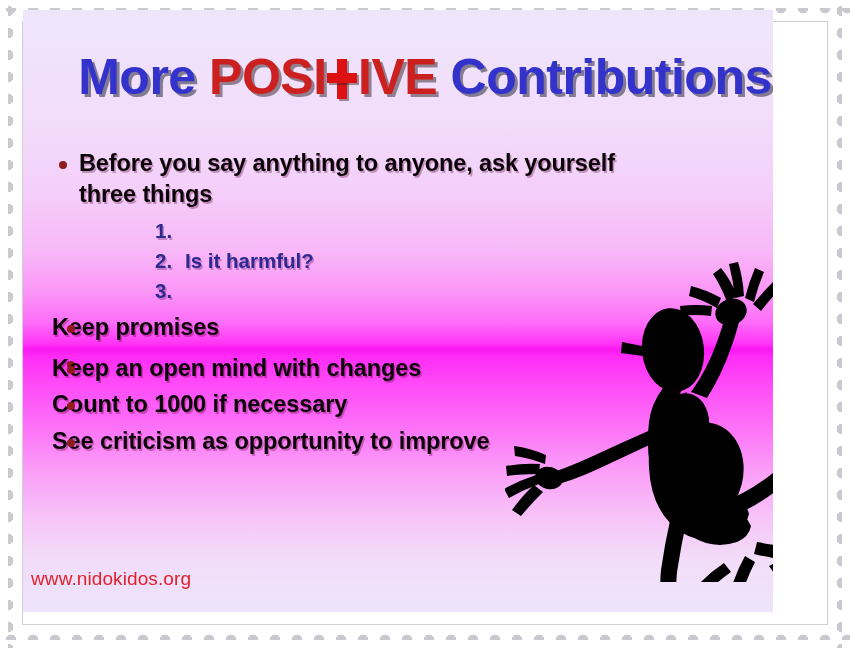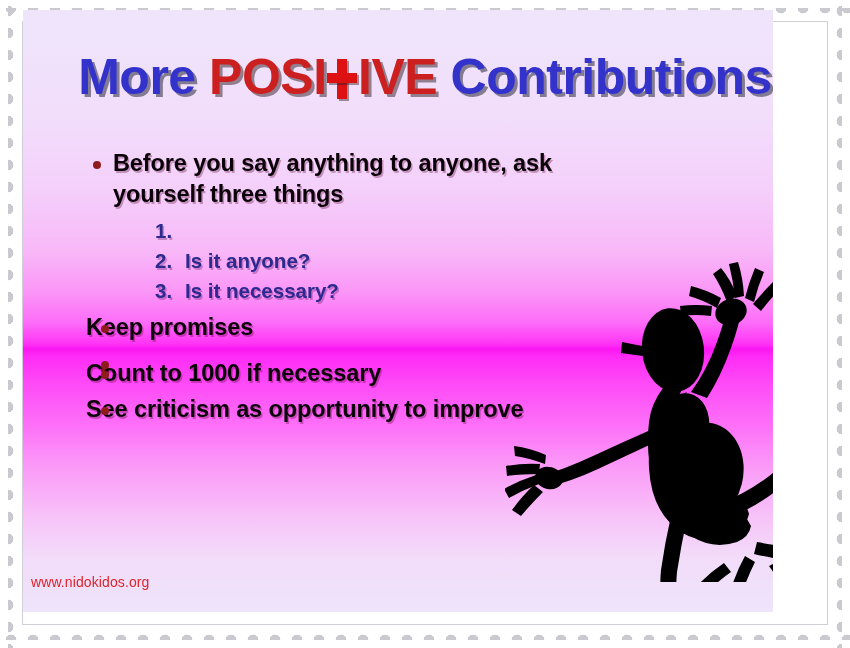--- a/index.html
+++ b/index.html
@@ -148,21 +148,20 @@
     left: 0;
     top: 138px;
     width: 620px;
   }
   .bullet-row {
     position: relative;
     display: flex;
     align-items: center;
     padding-left: 56px;
     margin-bottom: 5px;
-    margin-left: 34px;
   }
   .bullet-dot {
     position: absolute;
     left: 36px;
     top: 13px;
     width: 8px;
     height: 8px;
     border-radius: 50%;
     background: #8e1c1c;
   }
@@ -196,21 +195,21 @@
   #sublist li .num {
     width: 30px;
     flex: 0 0 30px;
   }
 
   
   #footer-url {
     position: absolute;
     left: 8px;
     bottom: 22px;
-    font-size: 14px;
+    font-size: 19px;
     color: #e0222b;
     font-weight: normal;
     letter-spacing: 0.1px;
   }
 
   
   #figure {
     position: absolute;
     left: 482px;
     top: 232px;
@@ -243,37 +242,37 @@
         <span class="bullet-dot"></span>
         <span class="bullet-text">Before you say anything to anyone, ask yourself three things</span>
       </div>
 
       <ul id="sublist">
         <li>
           <span class="num">1.</span>
         </li>
         <li>
           <span class="num">2.</span>
-          <span>Is it anyone?</span>
+          <span>Is it harmful?</span>
         </li>
         <li>
           <span class="num">3.</span>
-          <span>Is it necessary?</span>
         </li>
       </ul>
 
       <div class="bullet-row row-indent">
         <span class="bullet-dot"></span>
         <span class="bullet-text">Keep promises</span>
       </div>
       <div class="bullet-row row-indent">
         <span class="bullet-dot"></span>
       </div>
       <div class="bullet-row row-indent">
         <span class="bullet-dot"></span>
+        <span class="bullet-text">Keep an open mind with changes</span>
       </div>
       <div class="bullet-row row-indent">
         <span class="bullet-dot"></span>
         <span class="bullet-text">Count to 1000 if necessary</span>
       </div>
       <div class="bullet-row row-indent">
         <span class="bullet-dot"></span>
         <span class="bullet-text">See criticism as opportunity to improve</span>
       </div>
 

